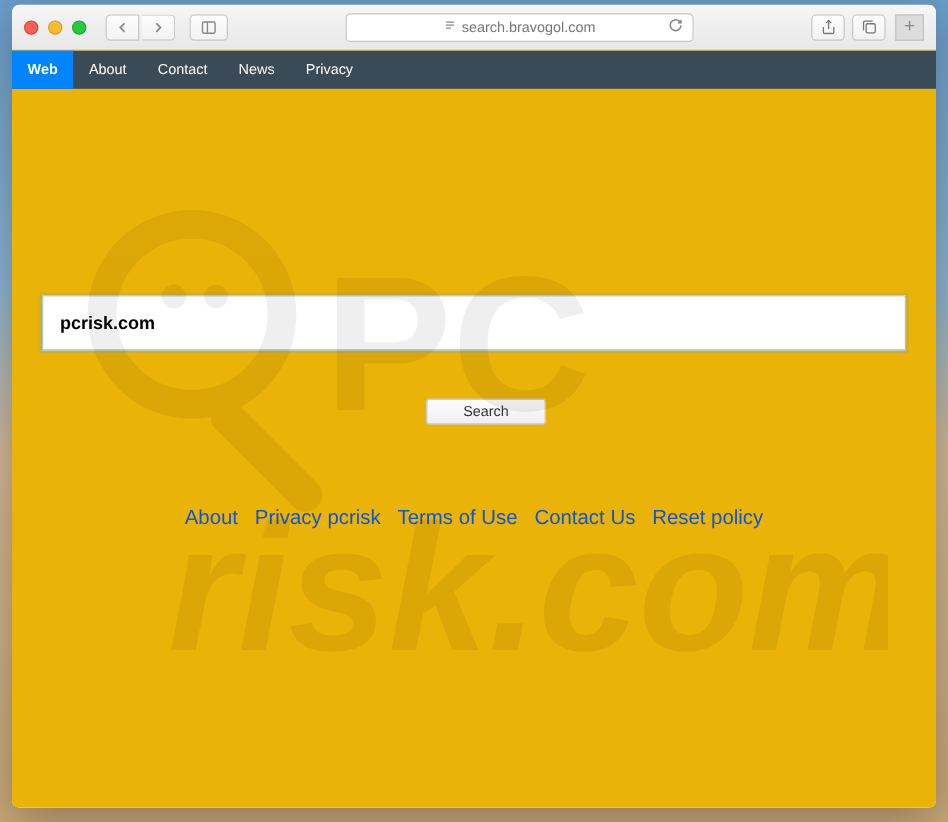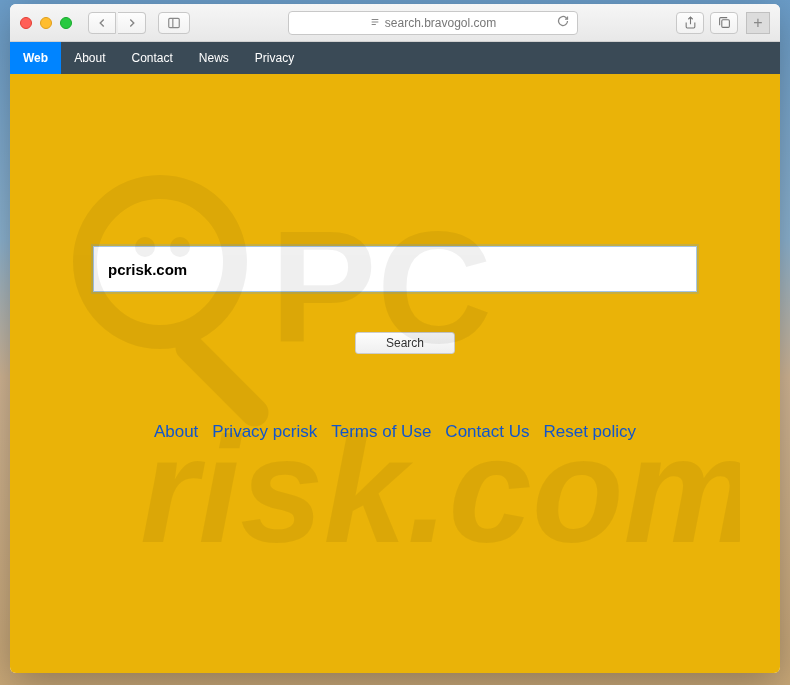--- a/index.html
+++ b/index.html
@@ -158,21 +158,21 @@
       background: #0084ff;
       font-weight: 600;
     }
     .search-area {
       padding-top: 172px;
       display: flex;
       flex-direction: column;
       align-items: center;
     }
     .search-input {
-      width: 604px;
+      width: 720px;
       height: 46px;
       border: 1px solid #a5c6e8;
       box-shadow: 0 0 0 2px rgba(100,160,220,0.25);
       padding: 16px 14px;
       font-size: 15px;
       font-weight: 600;
       color: #000;
       outline: none;
       font-family: Arial, sans-serif;
     }

